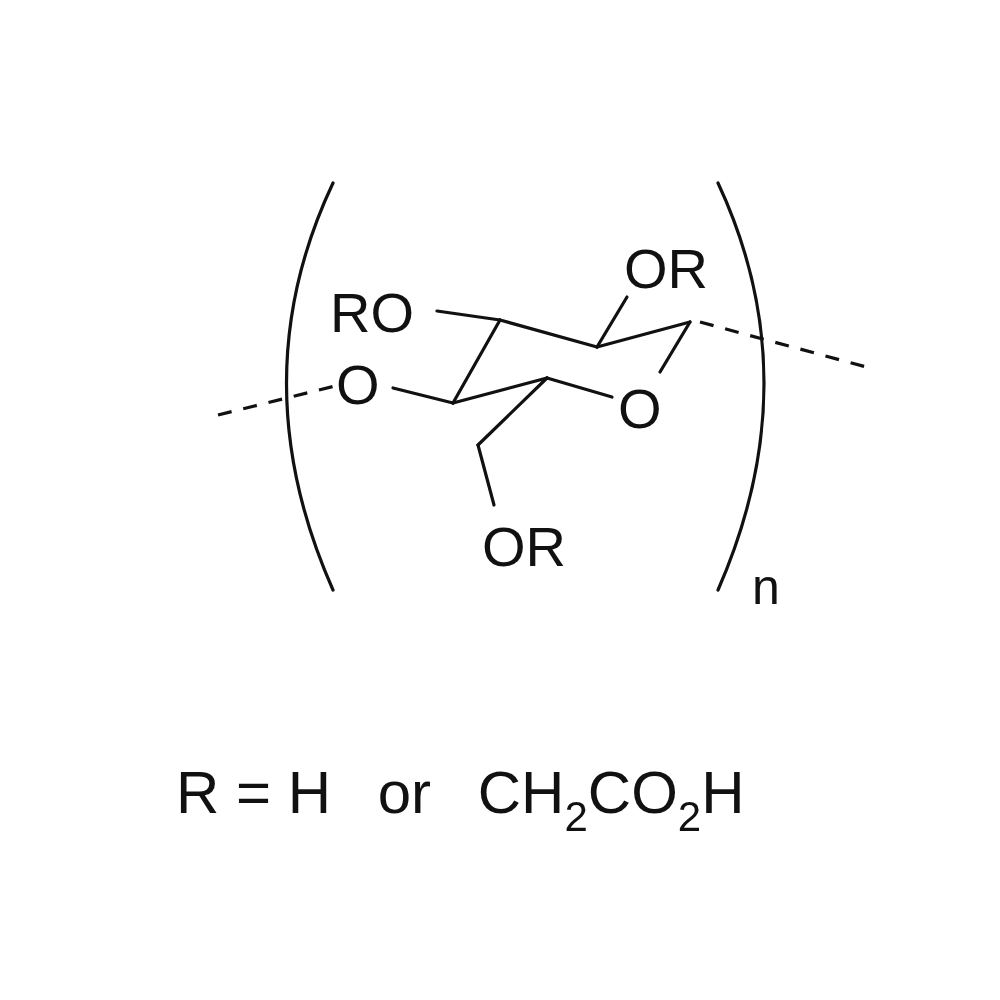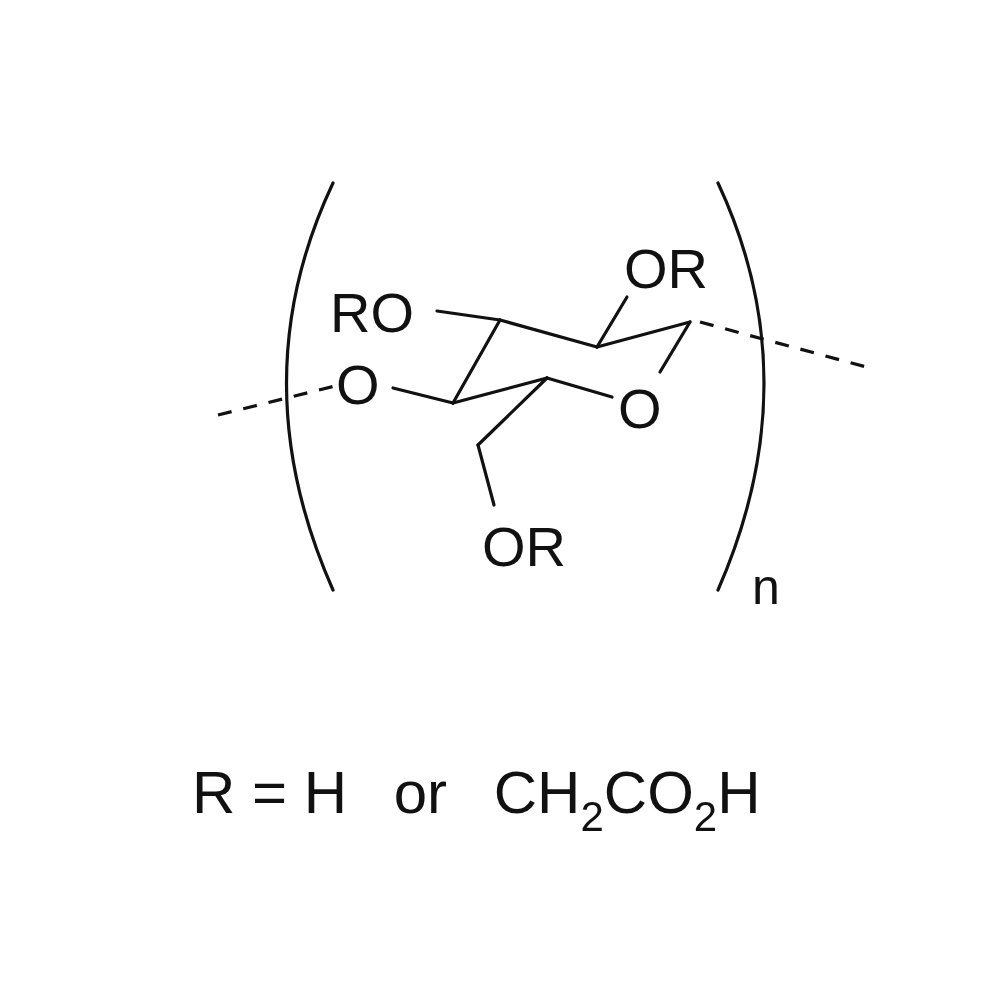--- a/index.html
+++ b/index.html
@@ -3,21 +3,21 @@
 <meta charset="utf-8">
 <style>
   html, body { margin: 0; padding: 0; background: #ffffff; }
   body { width: 1000px; height: 1000px; position: relative; overflow: hidden;
          font-family: "Liberation Sans", sans-serif; color: #111; }
   svg { position: absolute; left: 0; top: 0; }
   .atom { font-family: "Liberation Sans", sans-serif; font-size: 56px; fill: #111; }
   .bond { stroke: #111; stroke-width: 3.2; fill: none; stroke-linecap: round; }
   .dash { stroke: #111; stroke-width: 3.2; fill: none; stroke-dasharray: 14 12; }
   .legend { position: absolute; left: 176px; top: 758px; font-size: 60px; white-space: nowrap;
-            letter-spacing: 0px; margin-left: 16px; }
+            letter-spacing: 0px; }
   .legend sub { font-size: 42px; vertical-align: -18px; }
   .legend .gap { display: inline-block; width: 30px; }
 </style>
 </head>
 <body>
 
 <svg width="1000" height="1000" viewBox="0 0 1000 1000">
 
   <path class="bond" d="M333,183 Q240,380 333,590"></path>
   <path class="bond" d="M718,183 Q810,380 718,590"></path>

